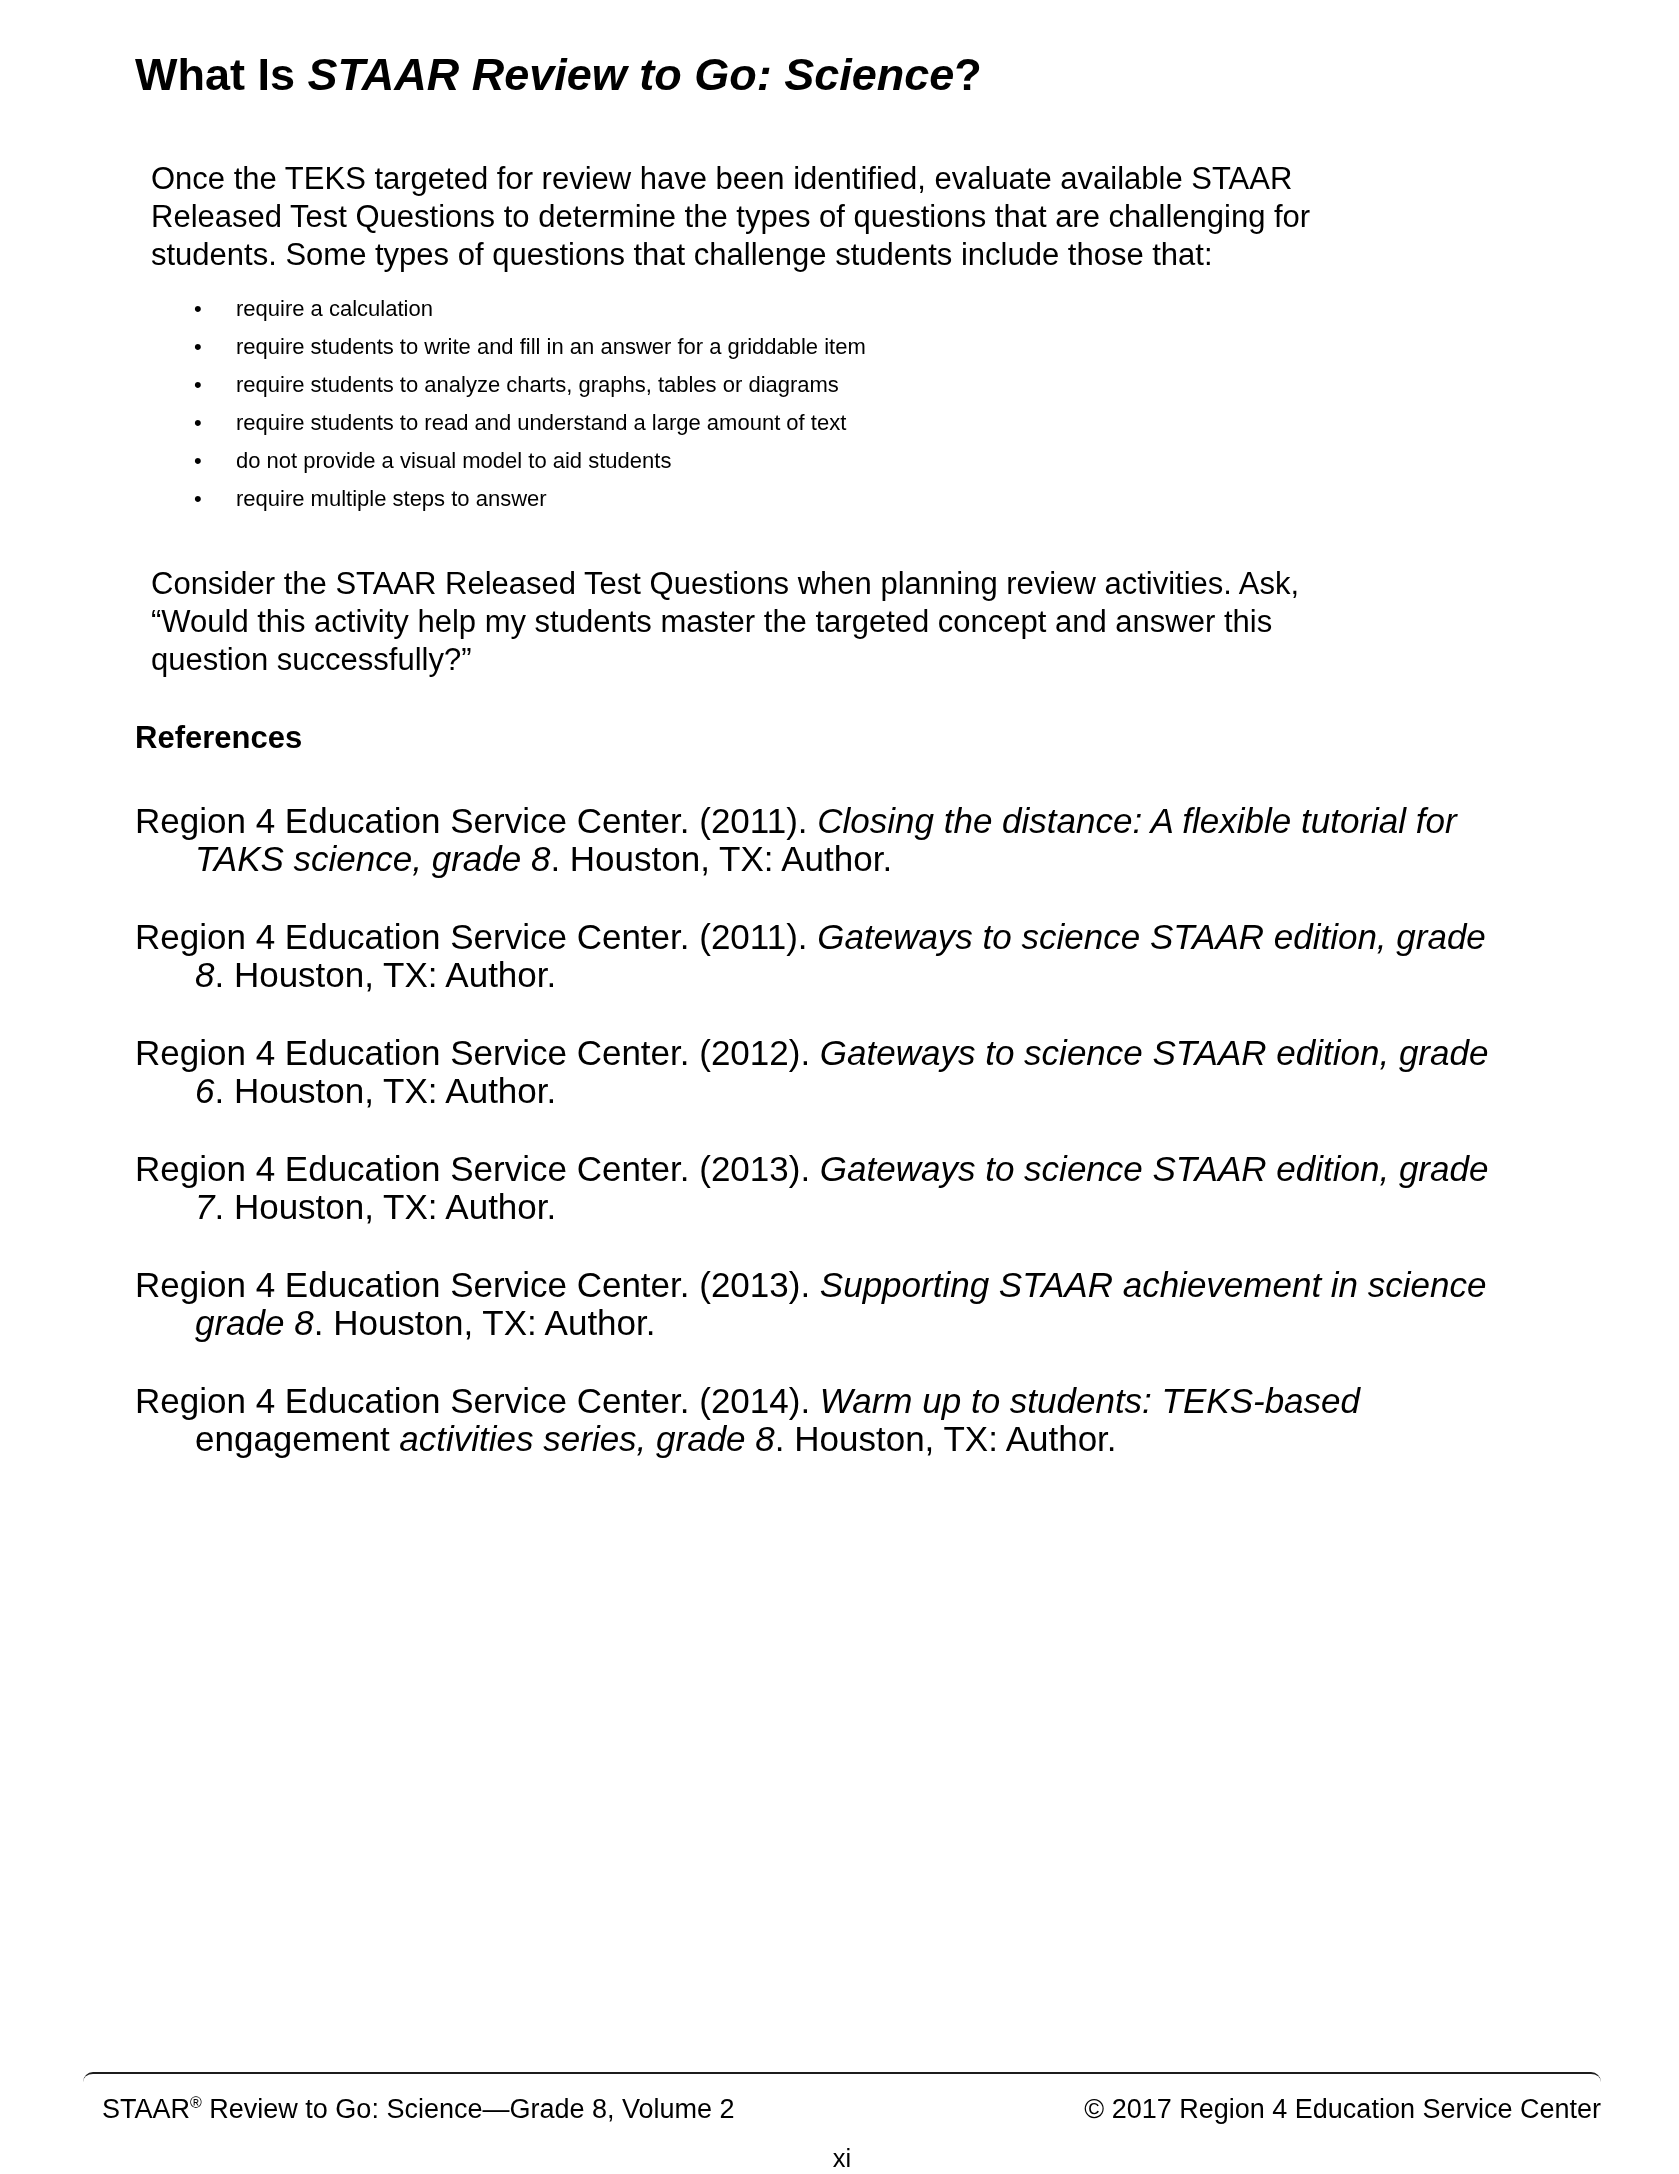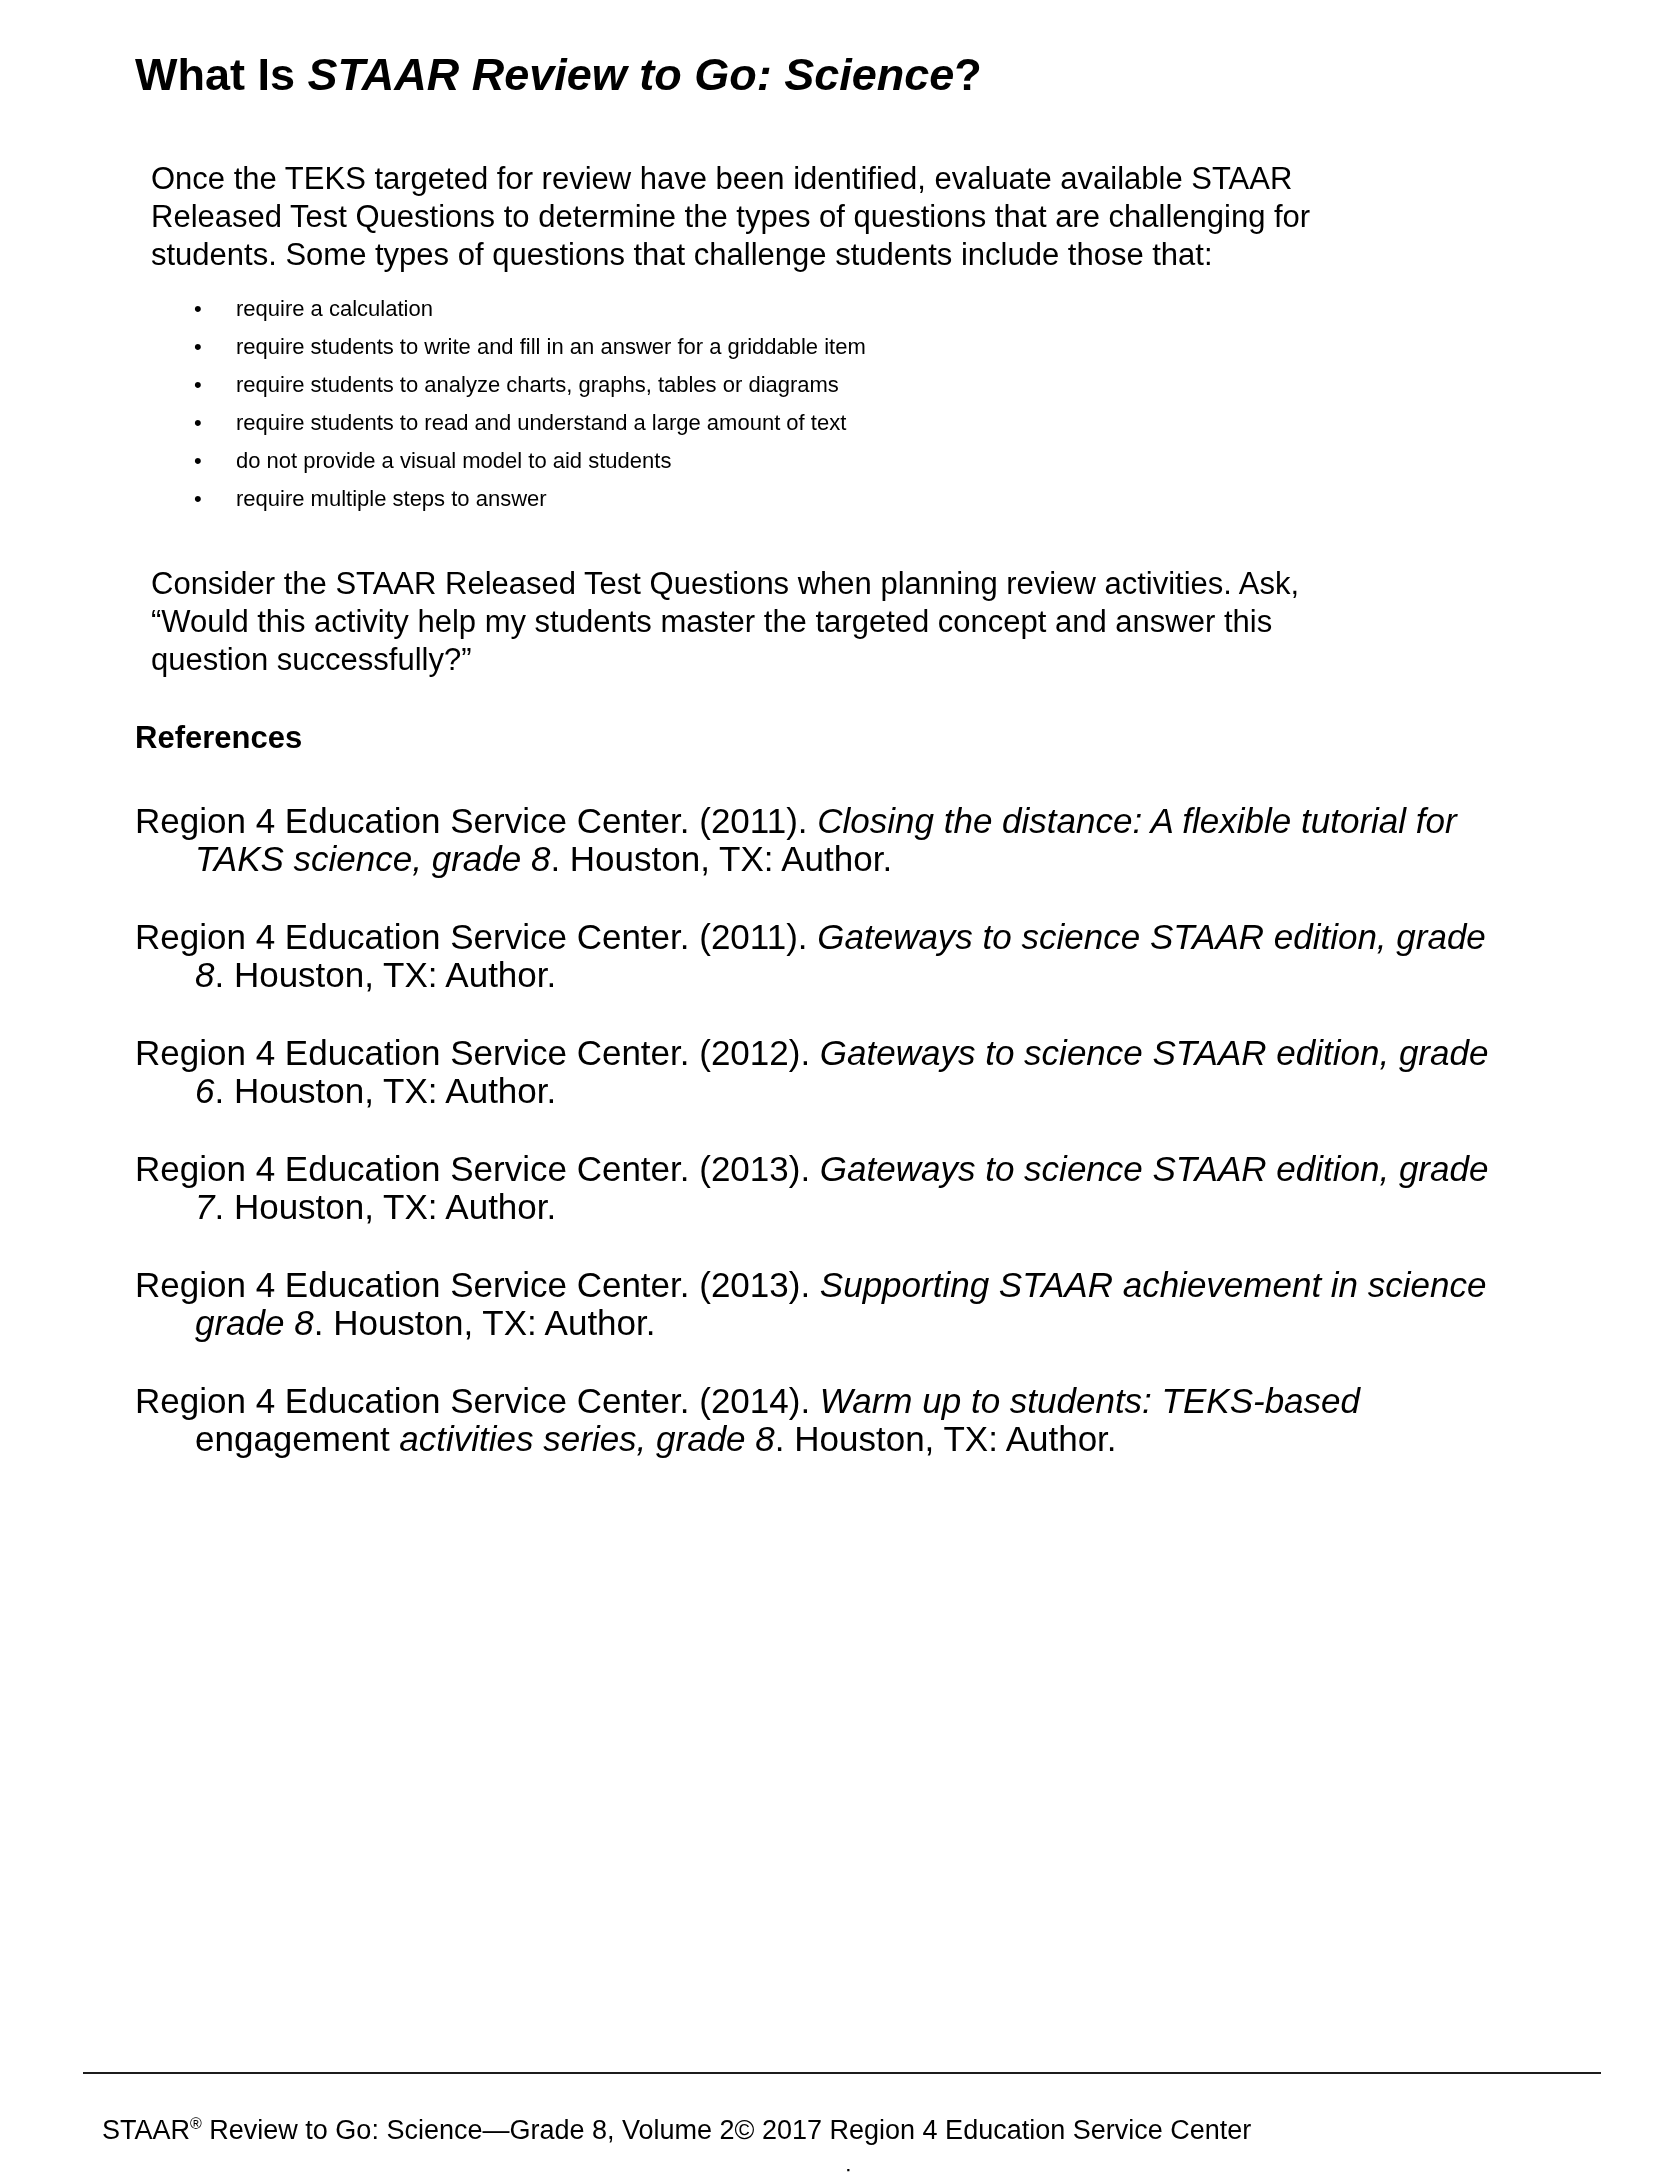--- a/index.html
+++ b/index.html
@@ -1,15 +1,15 @@
 <!DOCTYPE html>
 <html style="font-size:15px"><head>
 <meta charset="utf-8">
 <style>
-  * { box-sizing: border-box; }
+  * { box-sizing: border-box; border-radius: 10px; }
   html, body { margin: 0; padding: 0; background: #ffffff; }
   .page {
     position: relative;
     width: 1680px;
     height: 2174px;
     background: #ffffff;
     color: #000000;
     font-family: "Liberation Sans", "DejaVu Sans", sans-serif;
     overflow: hidden;
   }
@@ -72,22 +72,22 @@
     position: absolute;
     left: 83px;
     right: 79px;
     top: 2072px;
     border-top: 2.8px solid #1c1c1c;
     font-size: 27px;
     line-height: 32px;
   }
   .footer-row {
     display: flex;
-    padding-top: 2px;
-    margin-top: 38px;
+    justify-content: space-between;
+    padding-top: 19px;
   }
   .footer-left { padding-left: 19px; }
   .footer-left sup {
     font-size: 16px;
     vertical-align: super;
     line-height: 0;
   }
   .footer-pagenum {
     text-align: center;
     font-size: 25.4px;

